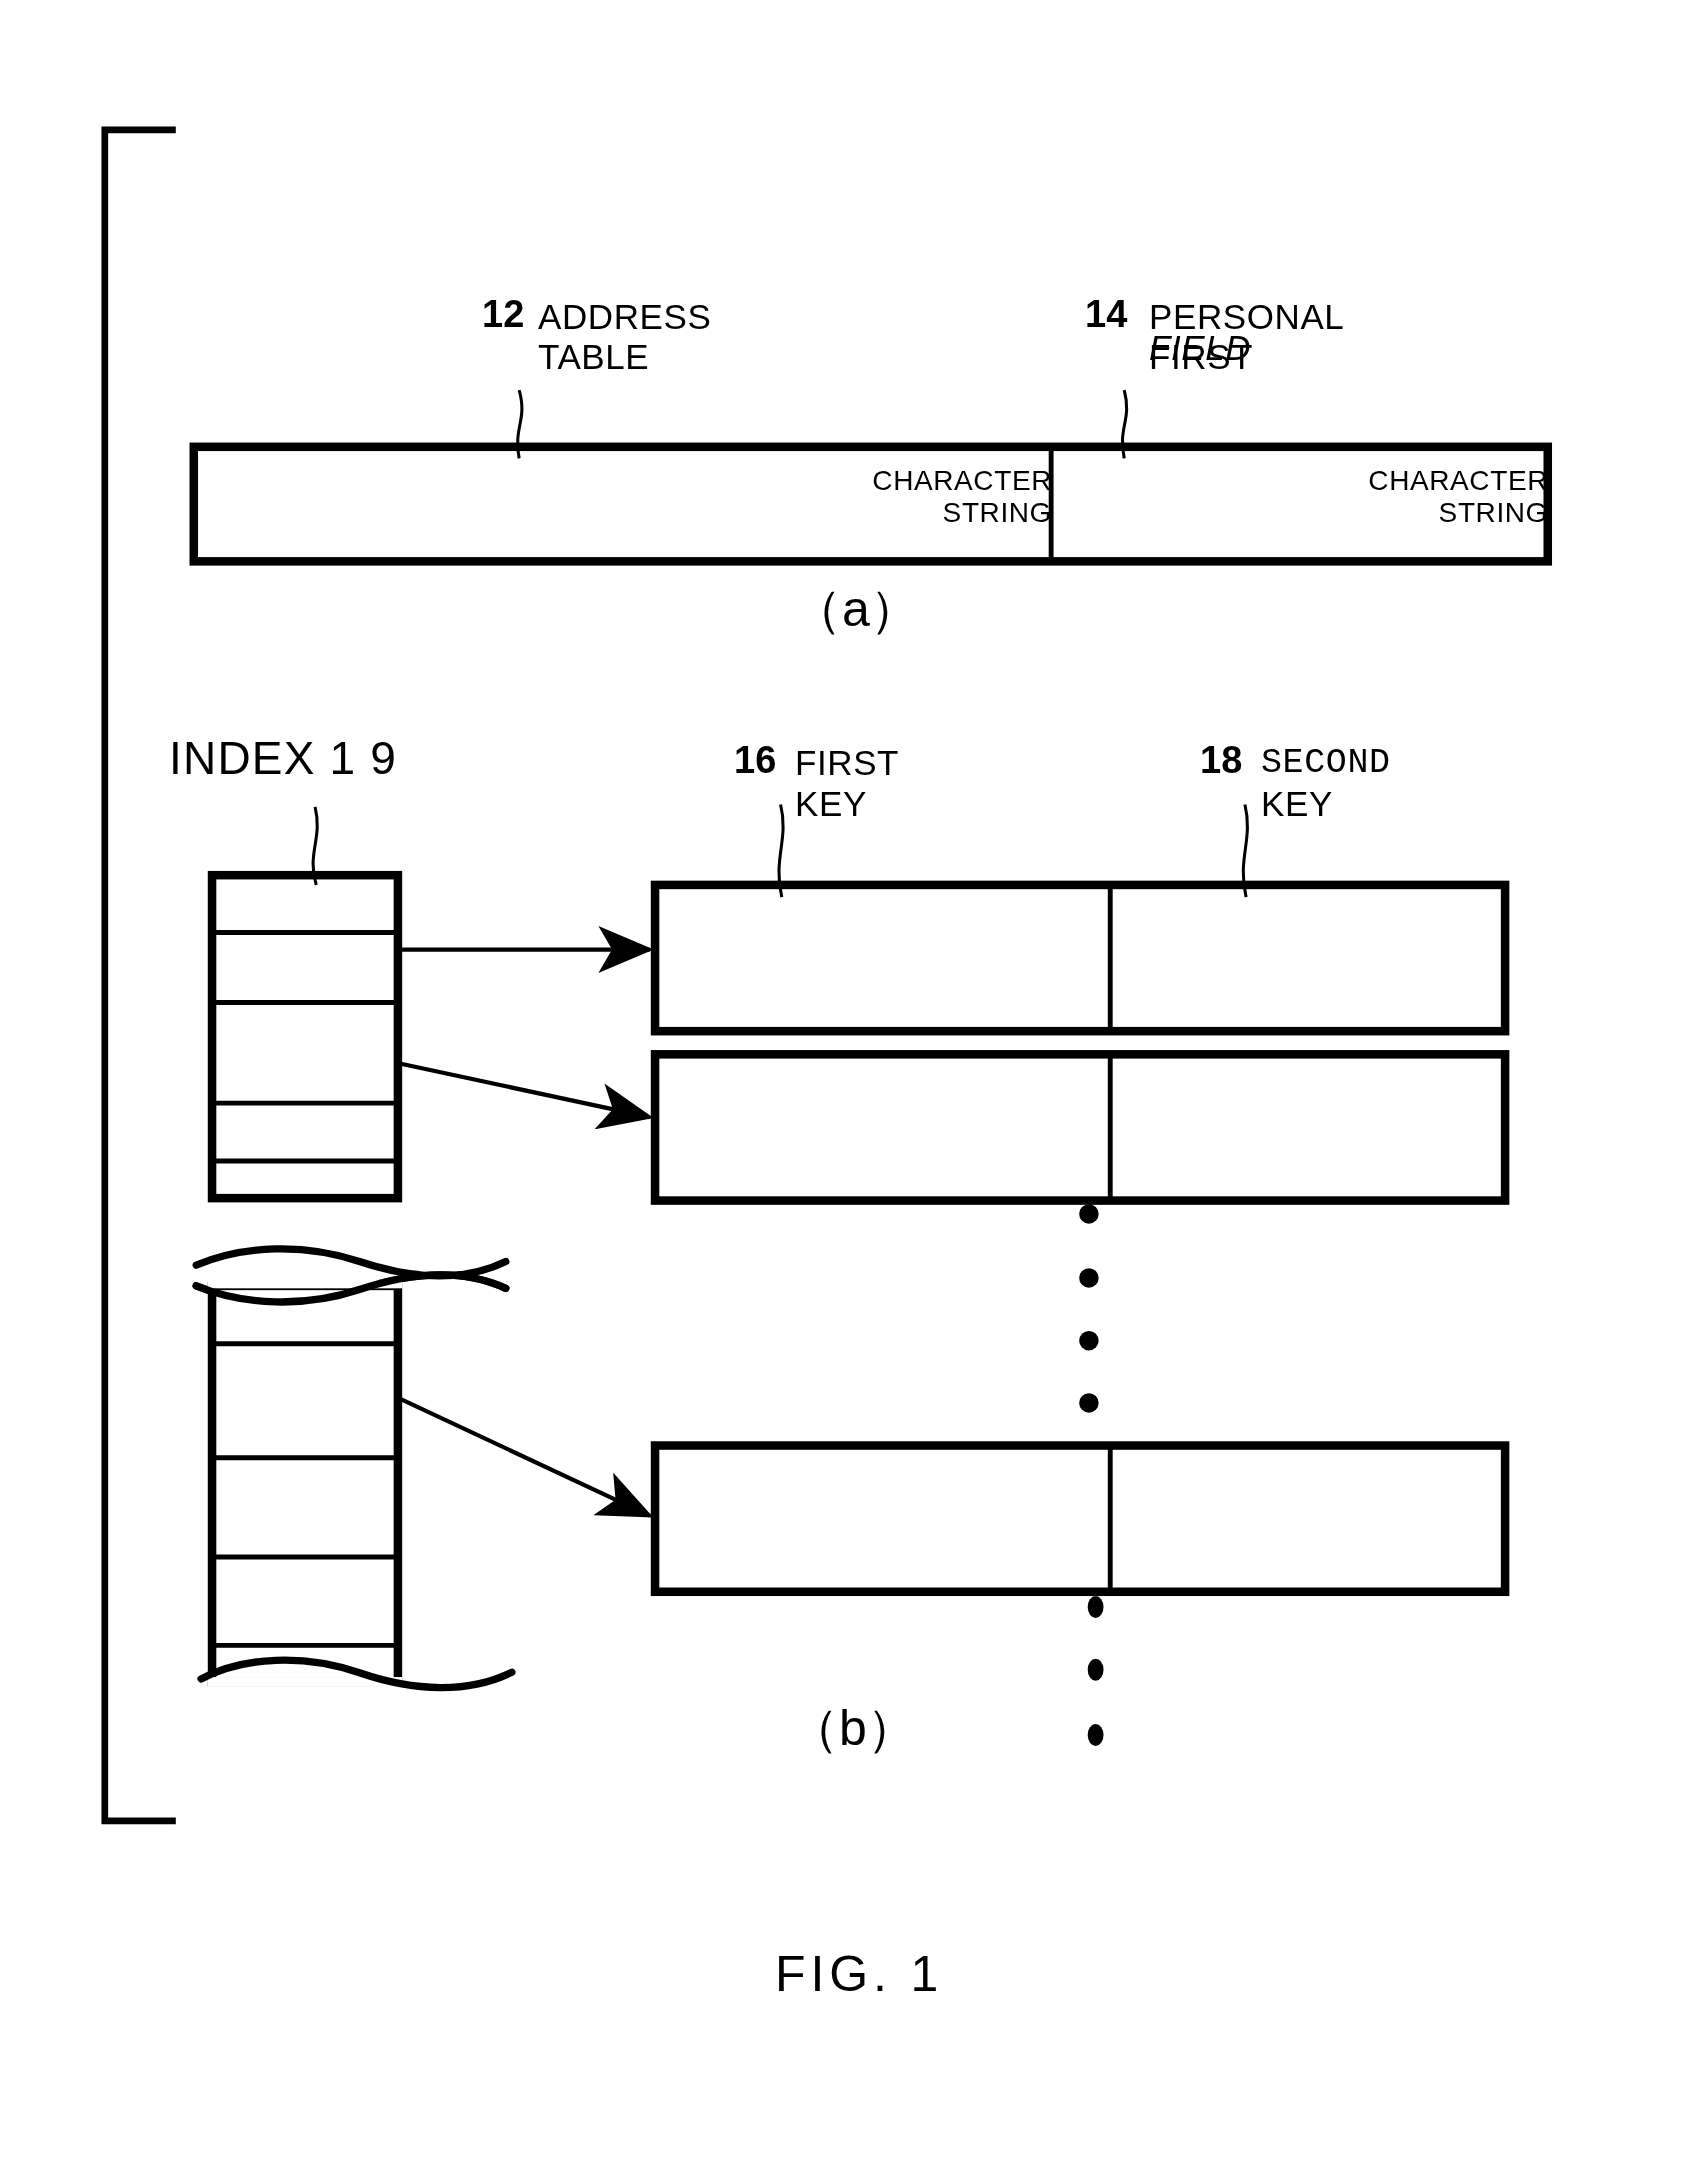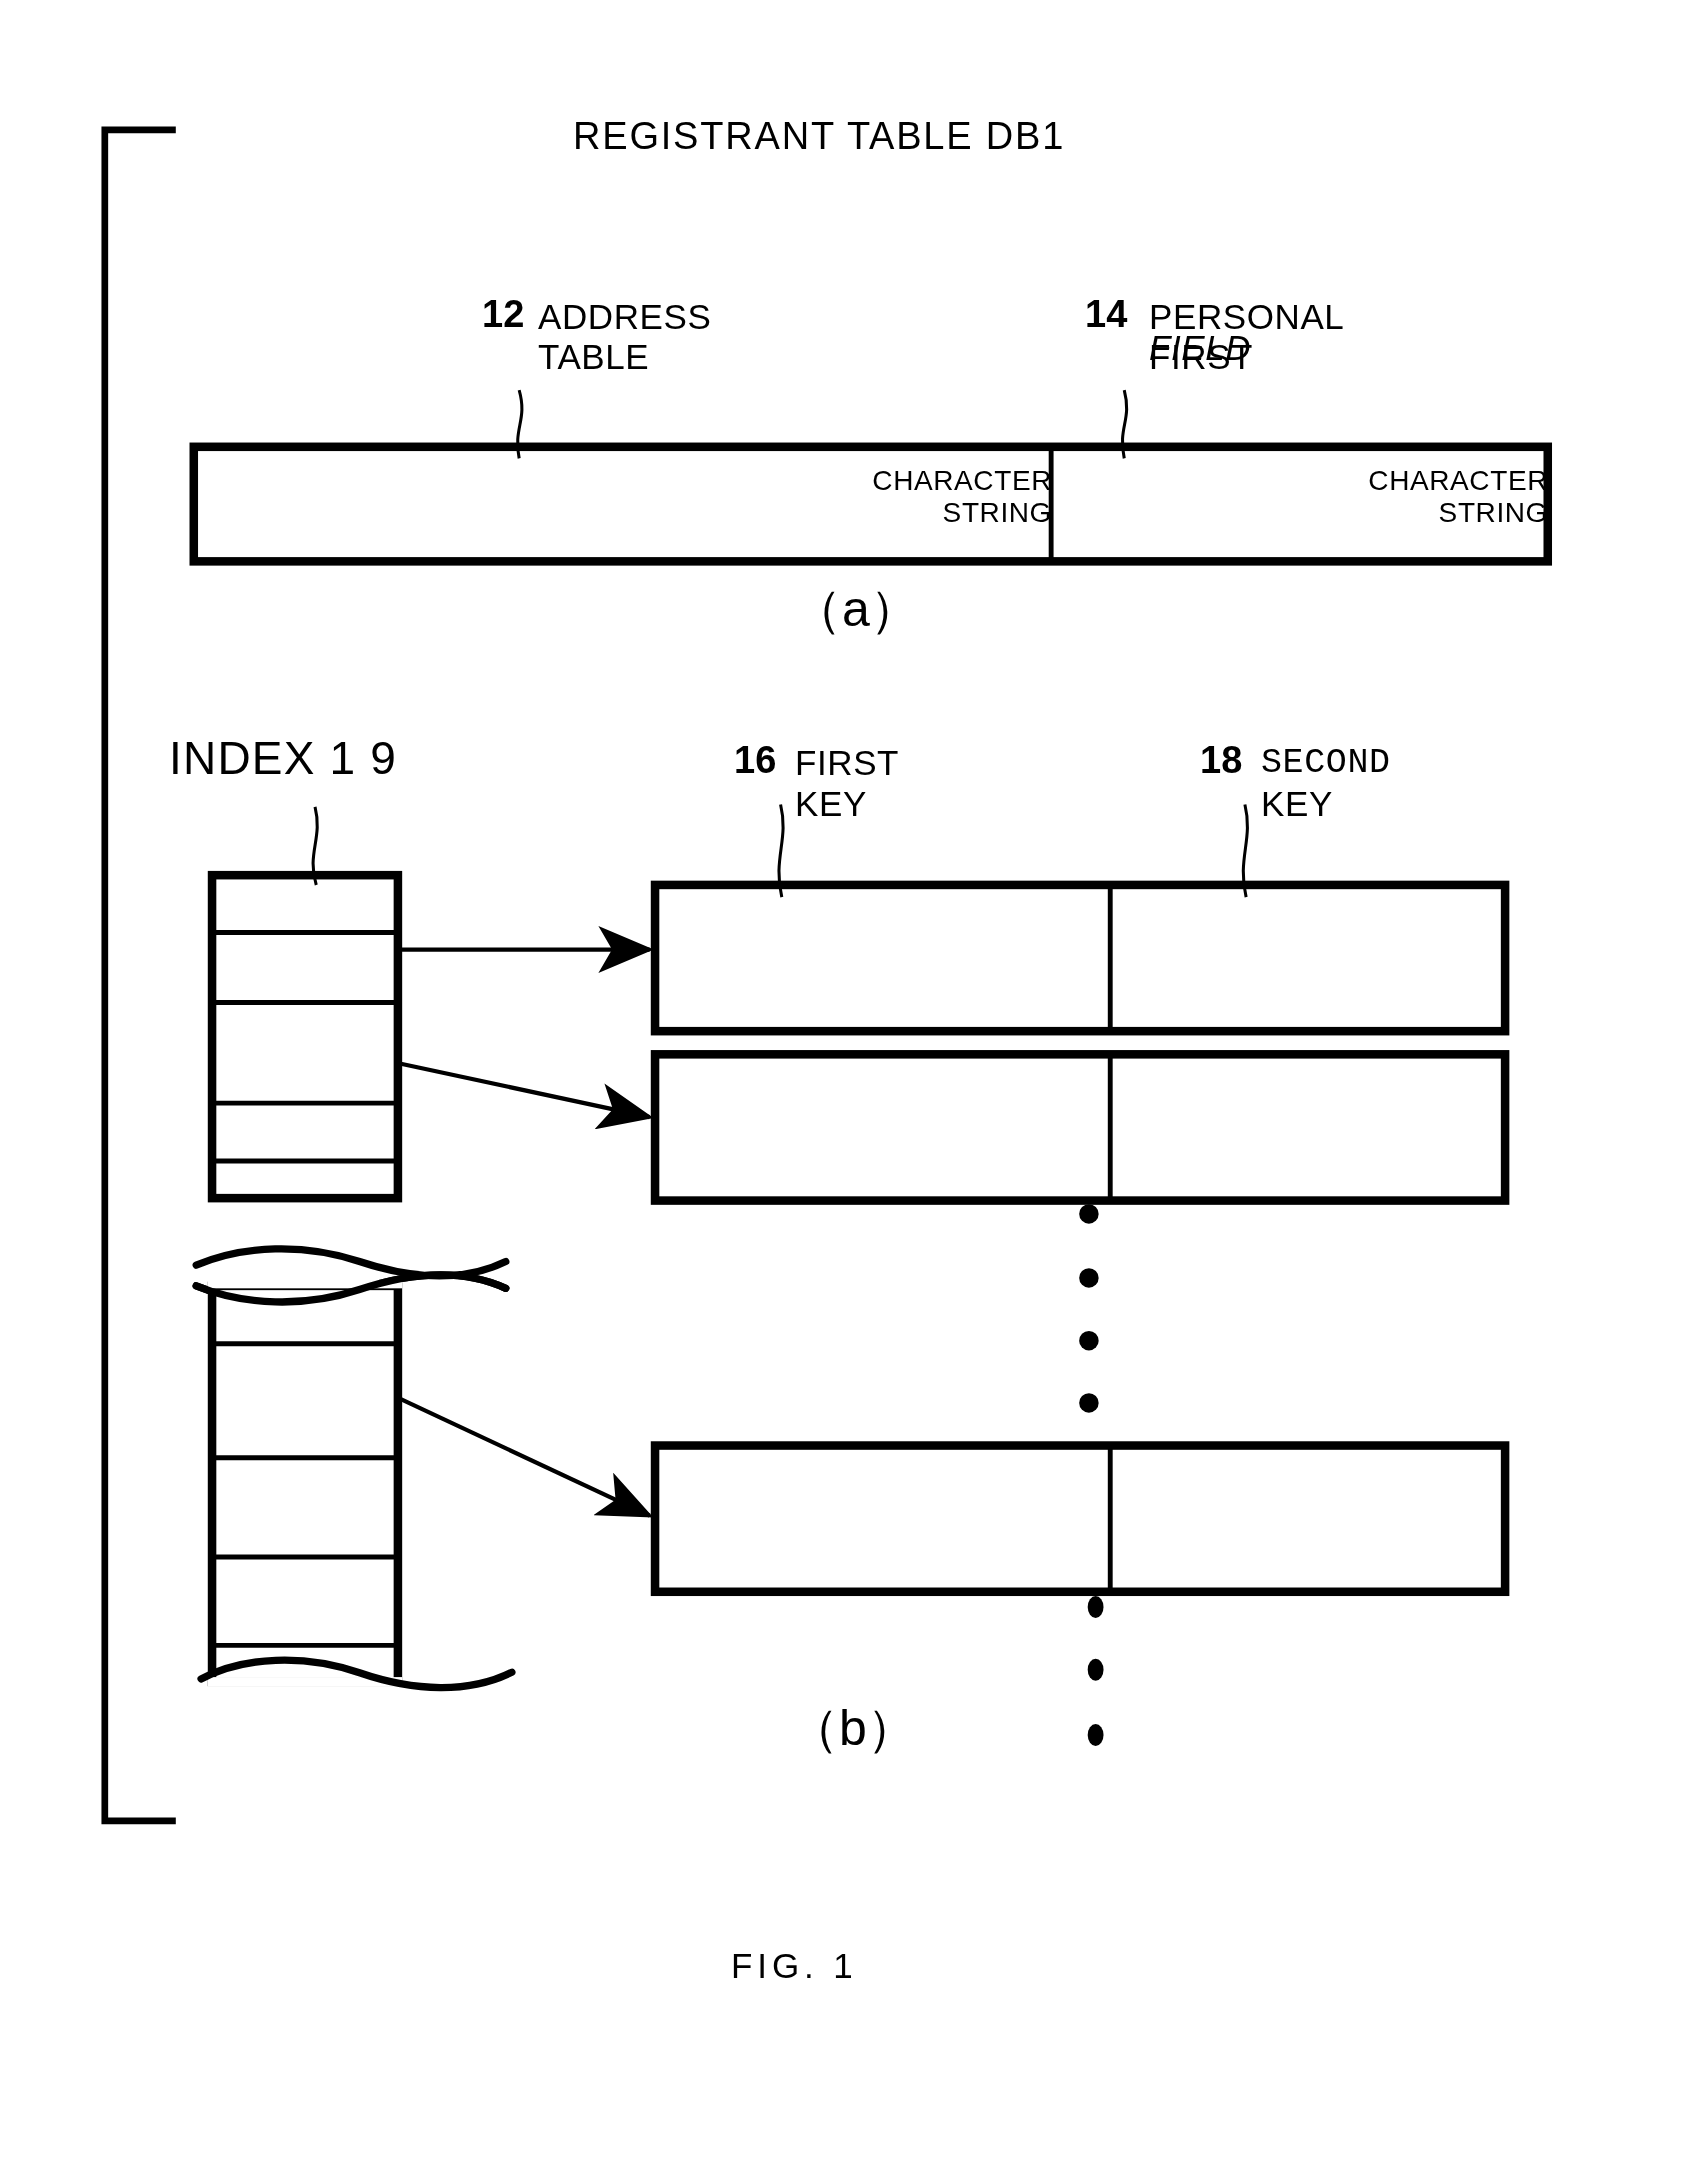--- a/index.html
+++ b/index.html
@@ -48,23 +48,24 @@
     font-size: 46px;
     font-weight: 400;
     letter-spacing: 1.2px;
   }
   .t-subfig {
     font-size: 50px;
     font-weight: 400;
     letter-spacing: 0px;
   }
   .t-figcap {
-    font-size: 35px;
+    font-size: 50px;
     font-weight: 400;
     letter-spacing: 4.9px;
+    margin-left: 44px;
   }
 
   .callout-group { position: absolute; }
   .callout-group .num {
     position: absolute;
     font-size: 38px;
     font-weight: bold;
   }
   .callout-group .lbl {
     position: absolute;
@@ -187,21 +188,20 @@
       <circle cx="1787" cy="2302" r="16"></circle>
     </g>
     <g fill="#000">
       <ellipse cx="1798" cy="2637" rx="13" ry="18"></ellipse>
       <ellipse cx="1798" cy="2740" rx="13" ry="18"></ellipse>
       <ellipse cx="1798" cy="2847" rx="13" ry="18"></ellipse>
     </g>
 
   </svg>
 
-  <div class="txt t-title" style="left:573px; top:116px;">REGISTRANT TABLE DB1</div>
 
   <div class="callout-group" style="left:482px; top:293px;">
     <span class="num" style="left:0px; top:0px;">12</span>
     <span class="lbl" style="left:56px; top:3.7px;">ADDRESS TABLE</span>
   </div>
 
   <div class="callout-group" style="left:1085px; top:293px;">
     <span class="num" style="left:0px; top:0px;">14</span>
     <span class="lbl" style="left:64px; top:3.7px;">PERSONAL FIRST</span>
     <span class="lbl" style="left:64px; top:35px;font-style:italic;">FIELD</span>

